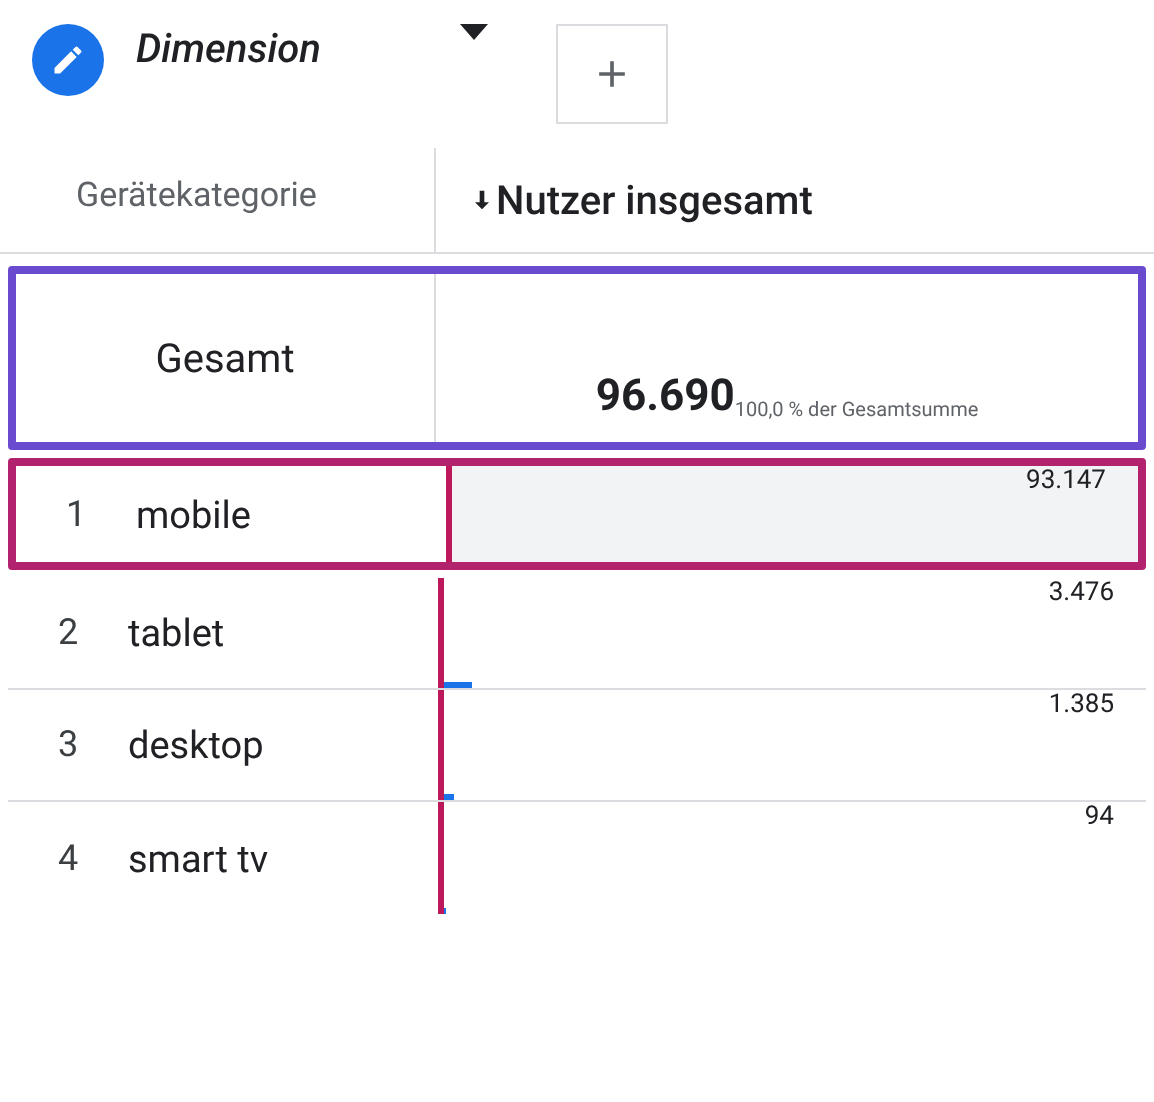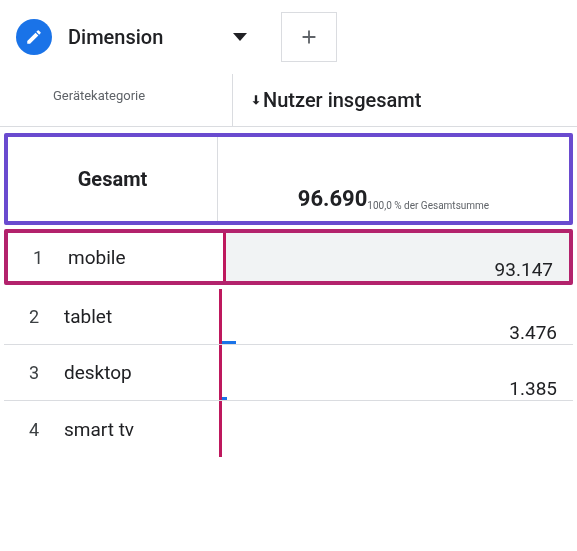--- a/index.html
+++ b/index.html
@@ -1,43 +1,43 @@
 <!DOCTYPE html>
 <html><head>
   <meta charset="utf-8">
   <style>
     * { box-sizing: border-box; margin: 0; padding: 0; }
     body { font-family: Roboto, Arial, sans-serif; background: #fff; color: #202124; width: 577px; }
     
-    .header { display: flex; align-items: center; padding: 12px 16px; gap: 10px; }
+    .header { display: flex; align-items: flex-start; padding: 12px 16px; gap: 10px; font-style: italic; }
     .edit-btn { width: 36px; height: 36px; border-radius: 50%; background: #1a73e8; display: flex; align-items: center; justify-content: center; cursor: pointer; }
     .edit-btn svg { fill: #fff; width: 18px; height: 18px; }
     .dim-label { font-size: 20px; font-weight: 500; color: #202124; margin-left: 6px; flex: 0 0 auto; }
     .dd-arrow { margin-left: 60px; display: flex; align-items: center; }
     .dd-arrow svg { width: 14px; height: 8px; fill: #202124; }
     .plus-btn { margin-left: 24px; width: 56px; height: 50px; border: 1px solid #dadce0; display: flex; align-items: center; justify-content: center; cursor: pointer; background: #fff; }
     .plus-btn svg { width: 22px; height: 22px; fill: #5f6368; }
     
     .colhdr { display: flex; border-bottom: 1px solid #dadce0; }
-    .colhdr-left { width: 218px; padding: 14px 16px 14px 38px; color: #5f6368; font-size: 13px; border-right: 1px solid #dadce0; margin-left: 15px; }
+    .colhdr-left { width: 218px; padding: 14px 16px 14px 38px; color: #5f6368; font-size: 17px; border-right: 1px solid #dadce0; }
     .colhdr-right { flex: 1; padding: 14px 16px; display: flex; align-items: center; justify-content: flex-start; gap: 0; font-size: 20px; font-weight: 500; }
     .sort-arrow { display: inline-flex; }
     .sort-arrow svg { width: 14px; height: 14px; fill: #202124; }
     
     .total-row { display: flex; border: 4px solid #6a4bcf; border-radius: 2px; margin: 6px 4px 4px 4px; min-height: 92px; }
     .total-left { width: 210px; display: flex; align-items: center; justify-content: center; border-right: 1px solid #dadce0; }
-    .total-left span { font-size: 20px; font-weight: 700; }
+    .total-left span { font-size: 20px; font-weight: 400; }
     .total-right { flex: 1; display: flex; align-items: flex-end; justify-content: center; padding: 10px 16px; }
     .total-val { font-size: 22px; font-weight: 700; }
     .total-sub { font-size: 10px; color: #5f6368; margin-top: 4px; }
     
     .data-row { display: flex; align-items: stretch; min-height: 56px; border-bottom: 1px solid #dadce0; margin: 0 4px; position: relative; }
     .data-row .idx { width: 60px; display: flex; align-items: center; justify-content: center; font-size: 18px; color: #3c4043; }
     .data-row .cat { width: 158px; display: flex; align-items: center; font-size: 19px; border-right: 3px solid #be185d; }
-    .data-row .val { flex: 1; display: flex; align-items: flex-end; justify-content: flex-end; padding-right: 16px; font-size: 19px; position: relative; }
+    .data-row .val { flex: 1; display: flex; align-items: flex-start; justify-content: flex-end; padding-right: 16px; font-size: 13px; position: relative; }
     .data-row .bar { width: 100%; height: 3px; position: absolute; bottom: 0; left: 0; display: flex; justify-content: flex-start; }
     .data-row .bar .fill { height: 3px; background: #1a73e8; }
     
     .row-highlight { border: 4px solid #b3226c; border-radius: 2px; margin: 4px 4px; }
     .row-highlight .val { background: #f1f3f4; }
     
     .row-last { border-bottom: none; }
   </style>
 </head>
 <body>
@@ -109,13 +109,19 @@
     <span>1.385</span>
     <div class="bar">
         <div class="fill" id="bar2" style="width: 1.5%;"></div>
       </div>
   </div>
 </div>
 
 <div class="data-row row-last">
   <div class="idx">4</div>
   <div class="cat">smart tv</div>
+  <div class="val">
+    <span>94</span>
+    <div class="bar">
+        <div class="fill" id="bar3" style="width: 0.2%;"></div>
+      </div>
+  </div>
 </div>
 
 </body></html>

